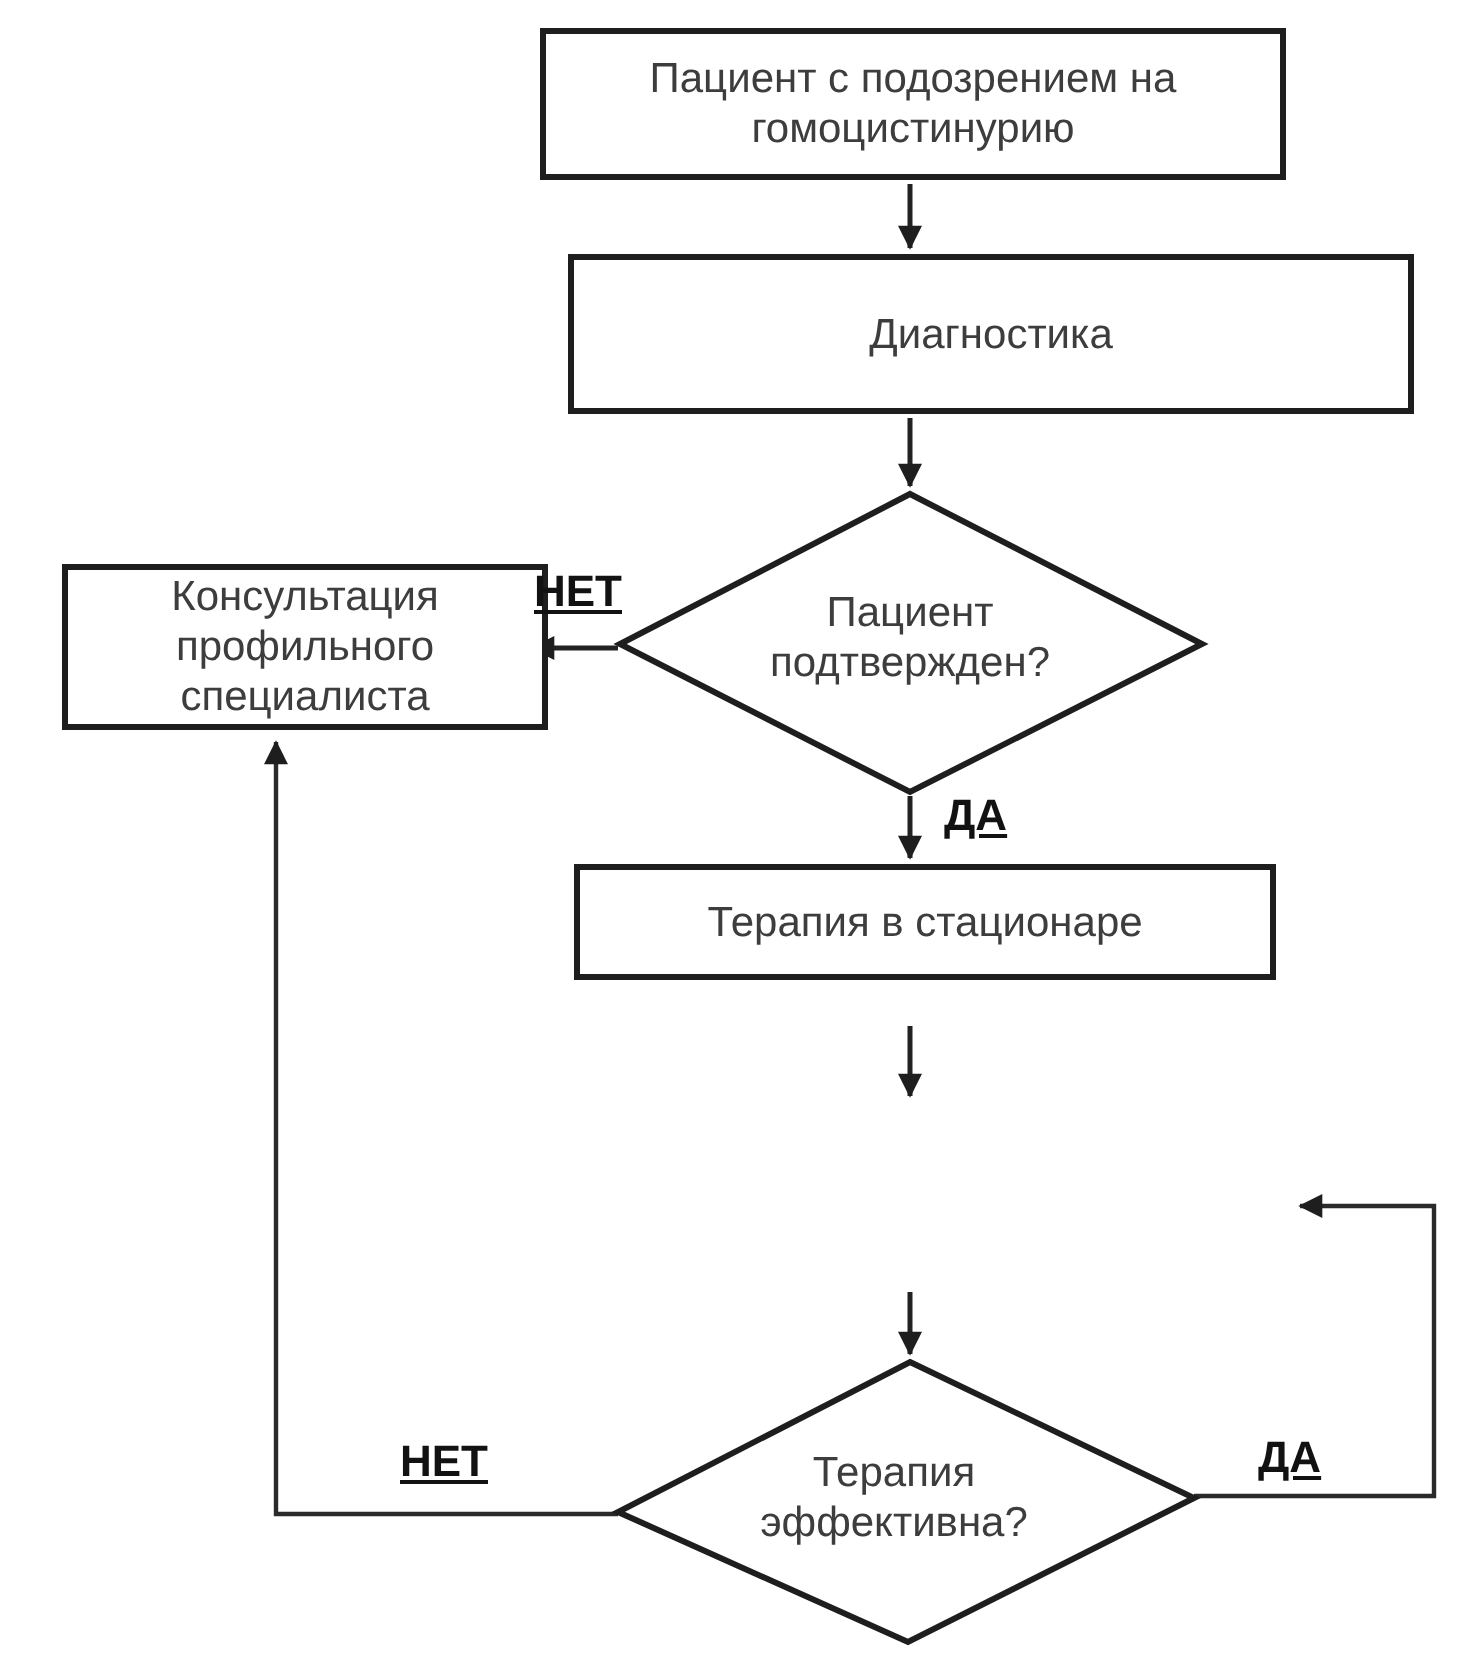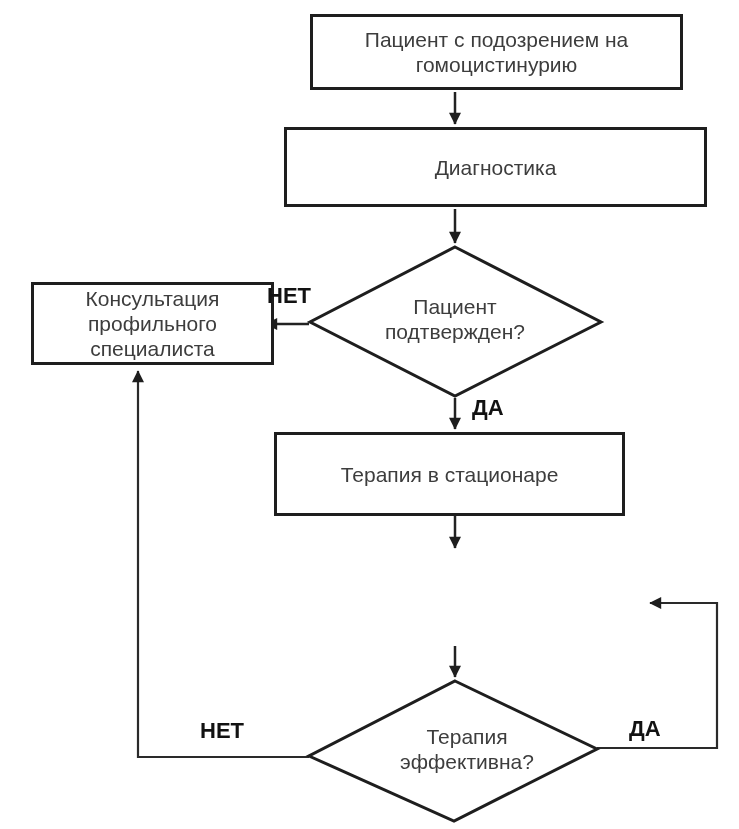--- a/index.html
+++ b/index.html
@@ -28,41 +28,42 @@
     border: 3px solid #1e1e1e;
     background: #ffffff;
     display: flex;
     align-items: center;
     justify-content: center;
     text-align: center;
     color: #3d3d3d;
     font-size: 21px;
     line-height: 25px;
   }
-  .node.b1 { left: 270px; top: 14px;  width: 373px; height: 76px; margin-left: 40px; }
+  .node.b1 { left: 270px; top: 14px;  width: 373px; height: 76px; }
   .node.b2 { left: 284px; top: 127px; width: 423px; height: 80px; }
   .node.b3 { left: 31px;  top: 282px; width: 243px; height: 83px; padding: 0 8px; }
-  .node.b4 { left: 274px; top: 432px; width: 351px; height: 84px; }
+  .node.b4 { left: 287px; top: 432px; width: 351px; height: 58px; }
   .node.b5 { left: 288px; top: 552px; width: 359px; height: 93px; }
   .dtext {
     position: absolute;
     text-align: center;
     color: #3d3d3d;
     font-size: 21px;
     line-height: 25px;
   }
   .dtext.t1 { left: 365px; top: 294px; width: 180px; }
-  .dtext.t2 { left: 392px; top: 724px; width: 150px; }
+  .dtext.t2 { left: 372px; top: 724px; width: 150px; }
   .blabel {
     position: absolute;
     font-size: 22px;
     line-height: 24px;
     font-weight: 700;
     color: #121212;
     white-space: nowrap;
+    text-decoration: underline;
   }
   .blabel.no1  { left: 267px; top: 284px; }
   .blabel.yes1 { left: 472px; top: 396px; }
   .blabel.no2  { left: 200px; top: 719px; }
   .blabel.yes2 { left: 629px; top: 717px; }
 </style>
 </head>
 <body>
 
 <div class="canvas">

